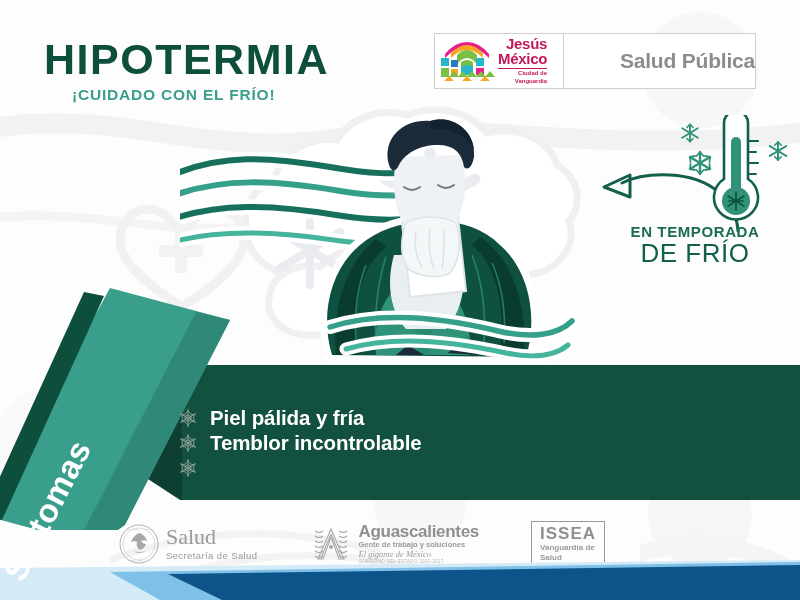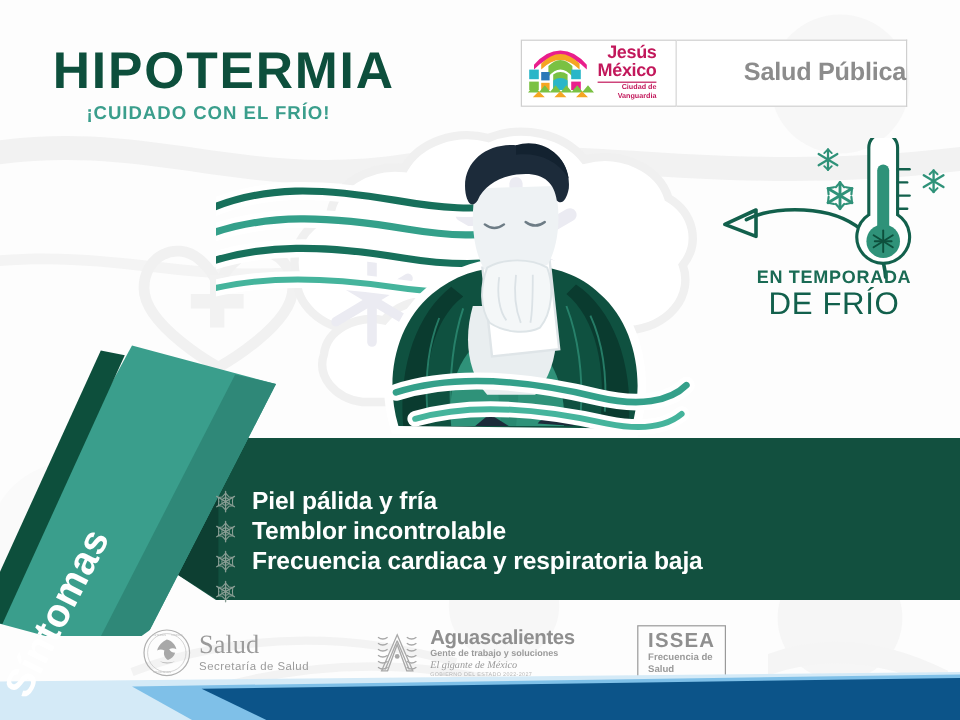--- a/index.html
+++ b/index.html
@@ -351,51 +351,35 @@
               <path d="M10,3 l-2.4,2.6 M10,3 l2.4,2.6 M10,17 l-2.4,-2.6 M10,17 l2.4,-2.6"></path>
               <path d="M4,6.6 l0.3,3.4 M4,6.6 l3.4,-0.5 M16,13.4 l-0.3,-3.4 M16,13.4 l-3.4,0.5"></path>
               <path d="M4,13.4 l3.4,0.5 M4,13.4 l0.3,-3.4 M16,6.6 l-3.4,-0.5 M16,6.6 l-0.3,3.4"></path>
               <circle cx="10" cy="10" r="3.1" fill="none"></circle>
             </g>
           </g>
         </svg>
         <div class="symptom-text">Temblor incontrolable</div>
       </div>
 
+
       <div class="symptom-row">
         <svg class="flake-bullet" viewBox="0 0 20 20">
           <g stroke="#8a9e95" stroke-width="1.1" stroke-linecap="round">
             <line x1="10" y1="1.5" x2="10" y2="18.5"></line>
               <line x1="2.6" y1="5.7" x2="17.4" y2="14.3"></line>
             <line x1="2.6" y1="14.3" x2="17.4" y2="5.7"></line>
             <g stroke-width="0.9">
               <path d="M10,3 l-2.4,2.6 M10,3 l2.4,2.6 M10,17 l-2.4,-2.6 M10,17 l2.4,-2.6"></path>
               <path d="M4,6.6 l0.3,3.4 M4,6.6 l3.4,-0.5 M16,13.4 l-0.3,-3.4 M16,13.4 l-3.4,0.5"></path>
               <path d="M4,13.4 l3.4,0.5 M4,13.4 l0.3,-3.4 M16,6.6 l-3.4,-0.5 M16,6.6 l-0.3,3.4"></path>
               <circle cx="10" cy="10" r="3.1" fill="none"></circle>
             </g>
           </g>
         </svg>
-        <div class="symptom-text">Frecuencia cardiaca y respiratoria baja</div>
-      </div>
-
-      <div class="symptom-row">
-        <svg class="flake-bullet" viewBox="0 0 20 20">
-          <g stroke="#8a9e95" stroke-width="1.1" stroke-linecap="round">
-            <line x1="10" y1="1.5" x2="10" y2="18.5"></line>
-              <line x1="2.6" y1="5.7" x2="17.4" y2="14.3"></line>
-            <line x1="2.6" y1="14.3" x2="17.4" y2="5.7"></line>
-            <g stroke-width="0.9">
-              <path d="M10,3 l-2.4,2.6 M10,3 l2.4,2.6 M10,17 l-2.4,-2.6 M10,17 l2.4,-2.6"></path>
-              <path d="M4,6.6 l0.3,3.4 M4,6.6 l3.4,-0.5 M16,13.4 l-0.3,-3.4 M16,13.4 l-3.4,0.5"></path>
-              <path d="M4,13.4 l3.4,0.5 M4,13.4 l0.3,-3.4 M16,6.6 l-3.4,-0.5 M16,6.6 l-0.3,3.4"></path>
-              <circle cx="10" cy="10" r="3.1" fill="none"></circle>
-            </g>
-          </g>
-        </svg>
       </div>
 
     </div>
   </div>
 
   <div class="layer" id="footer-logos">
 
     <div class="logo-group">
       <svg class="seal" viewBox="0 0 40 40">
         <circle cx="20" cy="20" r="19" fill="none" stroke="#b0b0b0" stroke-width="1"></circle>
@@ -427,21 +411,21 @@
       <div>
         <div class="ags-name">Aguascalientes</div>
         <div class="ags-tag">Gente de trabajo y soluciones</div>
         <div class="ags-slog">El gigante de México</div>
         <div class="ags-gov">GOBIERNO DEL ESTADO 2022-2027</div>
       </div>
     </div>
 
     <div id="issea-box">
       <div class="issea-name">ISSEA</div>
-      <div class="issea-sub">Frecuencia de</div>
+      <div class="issea-sub">Vanguardia de</div>
       <div class="issea-sub">Salud</div>
     </div>
 
   </div>
 
   <svg class="layer" id="bottom-stripe" viewBox="0 0 800 40">
     <path d="M0,8 L800,0 L800,40 L0,40 Z" fill="#d4eaf7"></path>
     <path d="M110,12 L800,2 L800,40 L160,40 Z" fill="#7fc0e8"></path>
     <path d="M168,14 L800,5 L800,40 L222,40 Z" fill="#0c5489"></path>
   </svg>

